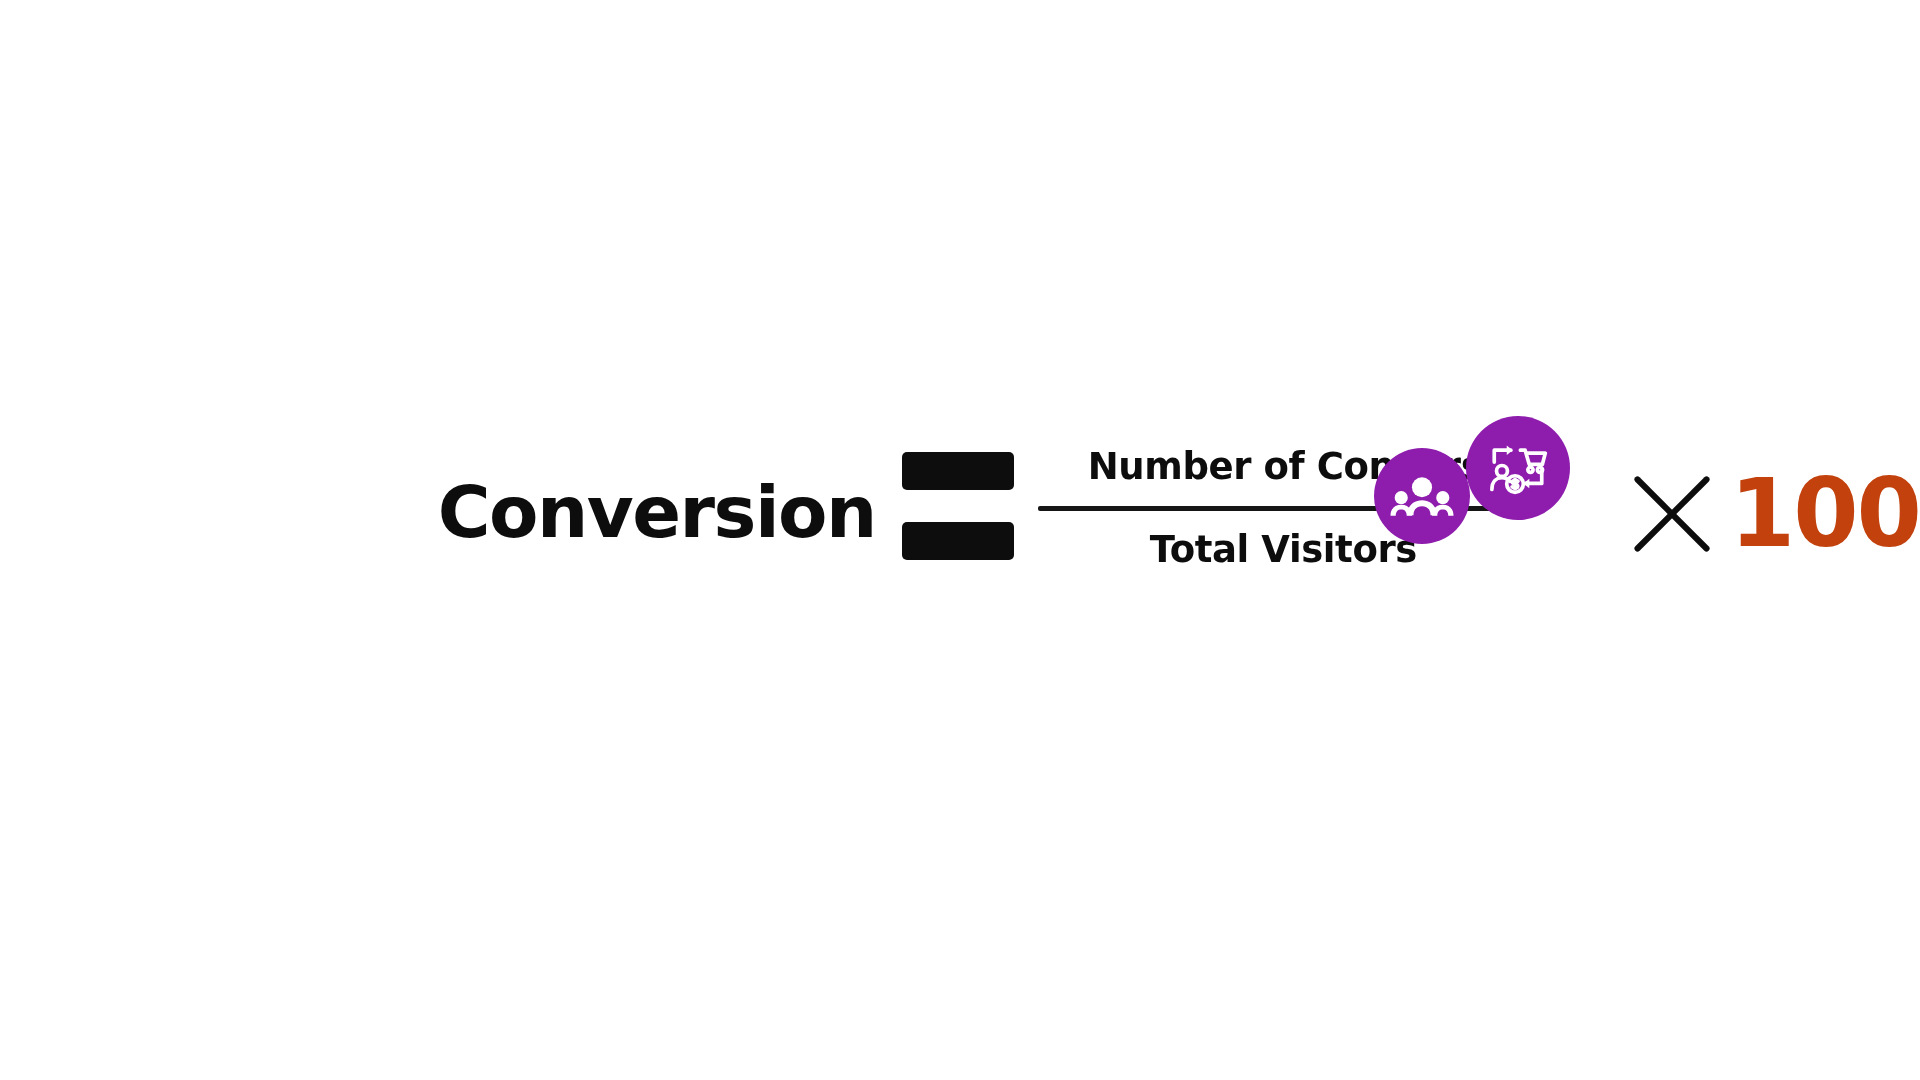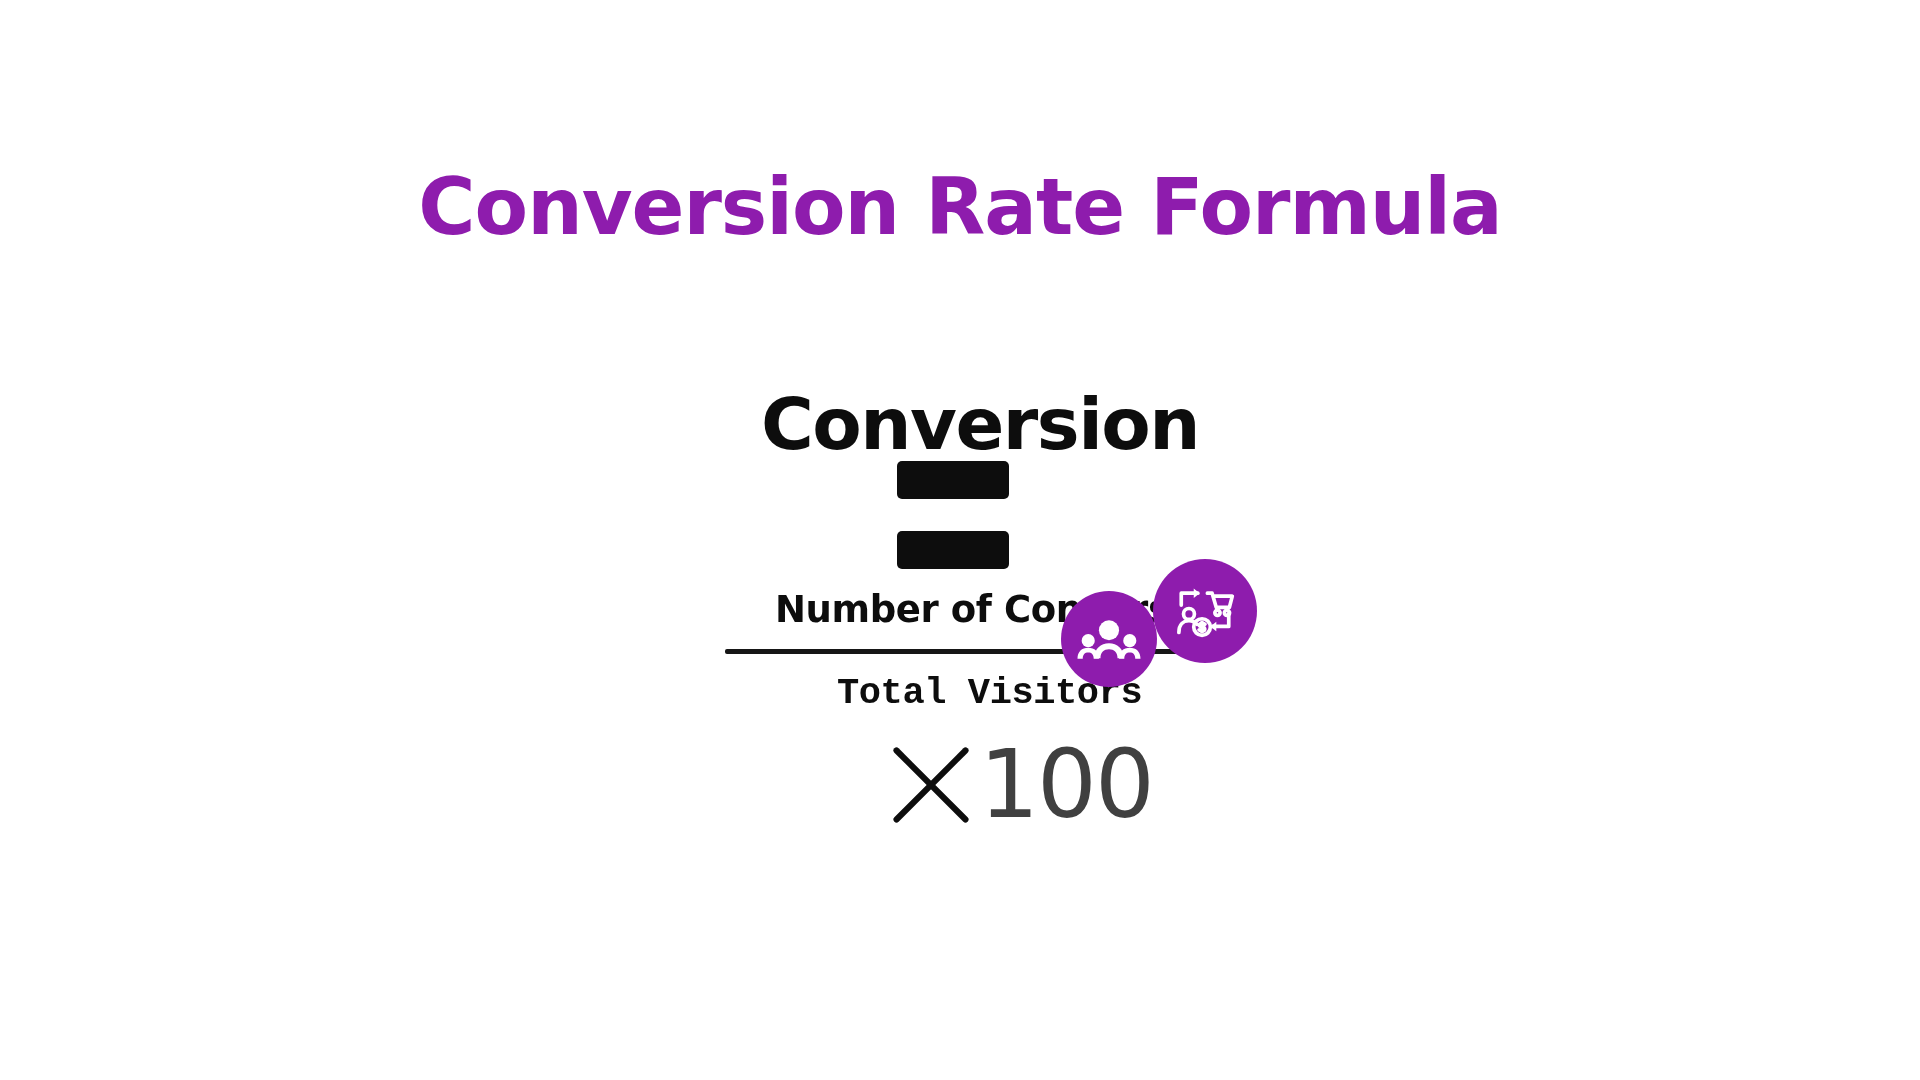--- a/index.html
+++ b/index.html
@@ -41,23 +41,23 @@
   }
 
   
   .formula {
     position: absolute;
     left: 0;
     top: 382px;
     width: 1920px;
     height: 260px;
     display: flex;
-    flex-direction: column;
-    align-items: center;
-    justify-content: flex-start;
+    flex-direction: row;
+    align-items: center;
+    justify-content: flex-end;
   }
 
   
   .lhs {
     width: 470px;
     margin-left: 40px;
     text-align: center;
     font-family: "DejaVu Sans", "Liberation Sans", sans-serif;
     font-weight: 700;
     font-size: 72px;
@@ -100,21 +100,21 @@
     display: flex;
     align-items: center;
     font-family: "DejaVu Sans", "Liberation Sans", sans-serif;
     font-weight: 700;
     font-size: 37px;
     letter-spacing: -0.4px;
     color: #0d0d0d;
     white-space: nowrap;
   }
   .frac-num { justify-content: flex-start; padding-left: 50px; }
-  .frac-den { justify-content: flex-start; padding-left: 112px; font-family: Liberation Mono, monospace; }
+  .frac-den { justify-content: flex-start; padding-left: 112px; }
   .frac-bar {
     width: 470px;
     height: 5px;
     background: #161616;
     border-radius: 2px;
   }
 
   
   .icon-badge {
     position: absolute;
@@ -147,34 +147,33 @@
     align-items: center;
     transform: translateY(2px);
   }
   .times-x {
     width: 92px;
     height: 92px;
     flex: 0 0 auto;
   }
   .hundred {
     font-family: "DejaVu Sans", "Liberation Sans", sans-serif;
-    font-weight: 400;
+    font-weight: 700;
     font-size: 94px;
     line-height: 1;
     letter-spacing: -2px;
-    color: #404040;
-    margin-left: 2px;
+    color: #c2410c;
+    margin-left: 12px;
   }
 </style>
 </head>
 <body>
 
 <div id="canvas">
 
-  <div class="title">Conversion Rate Formula</div>
 
   <div class="formula">
 
     <div class="lhs">
       <span class="l1">Conversion</span>
     </div>
 
     <div class="equals">
       <div class="bar"></div>
       <div class="bar"></div>

